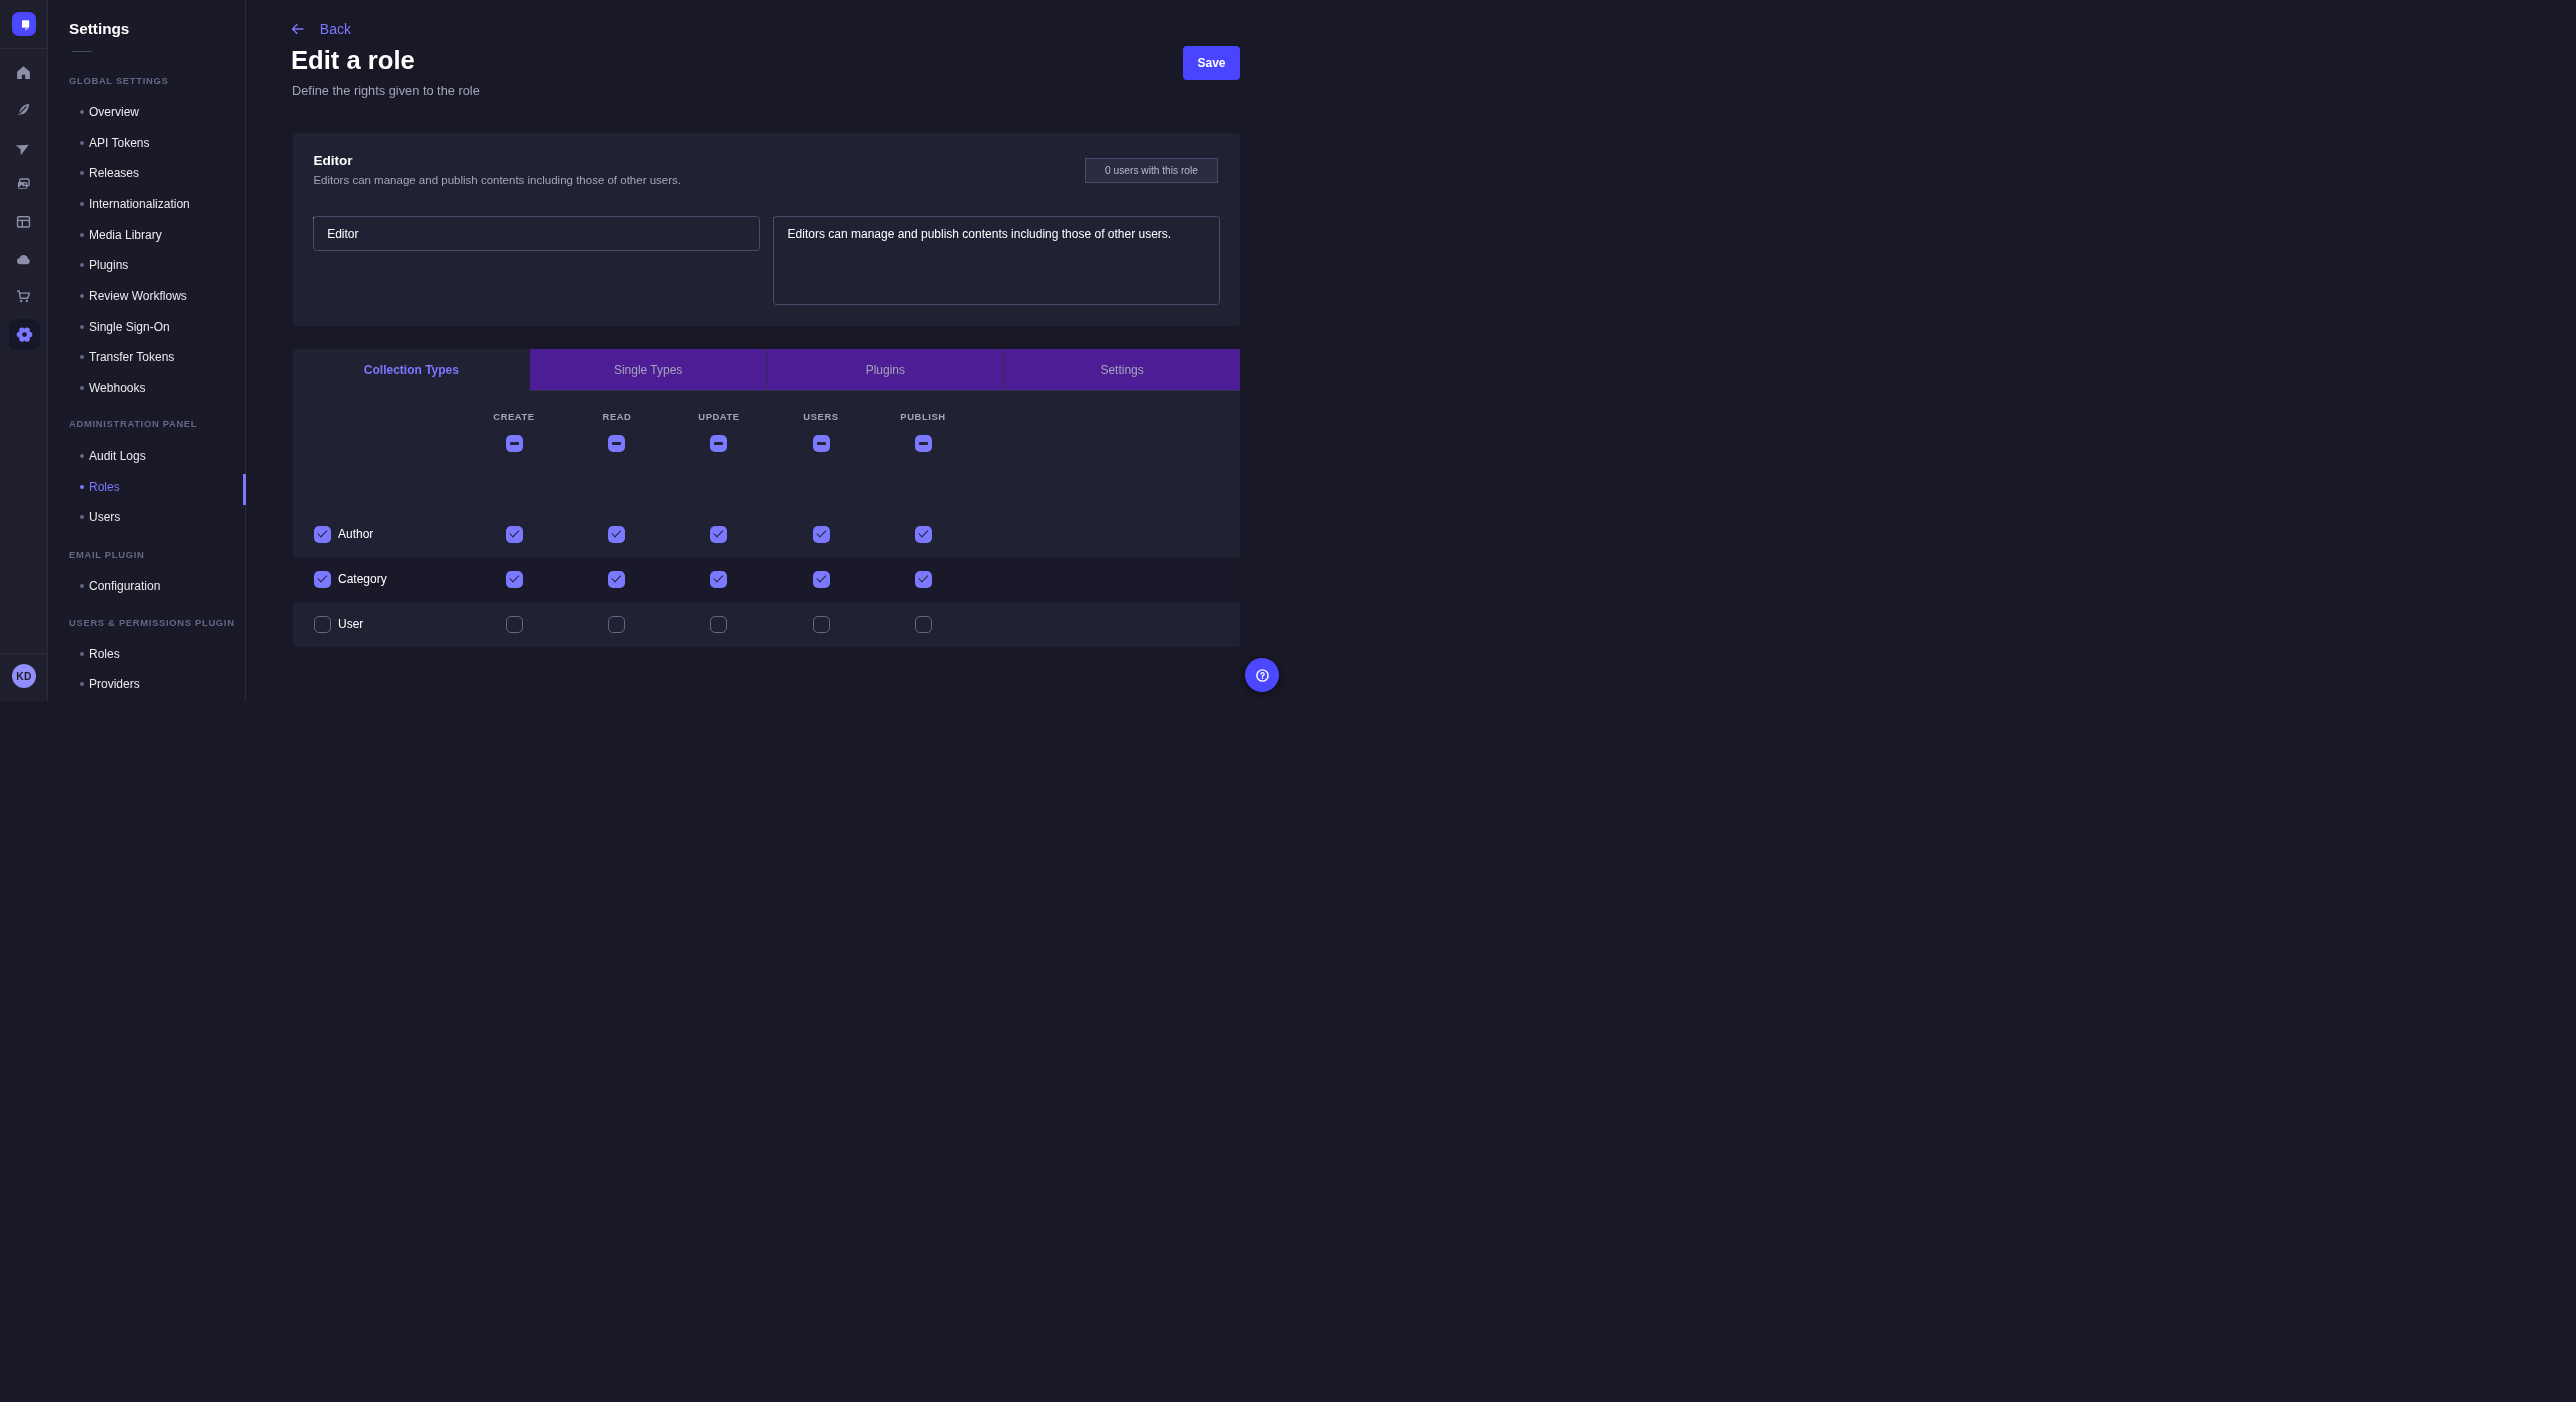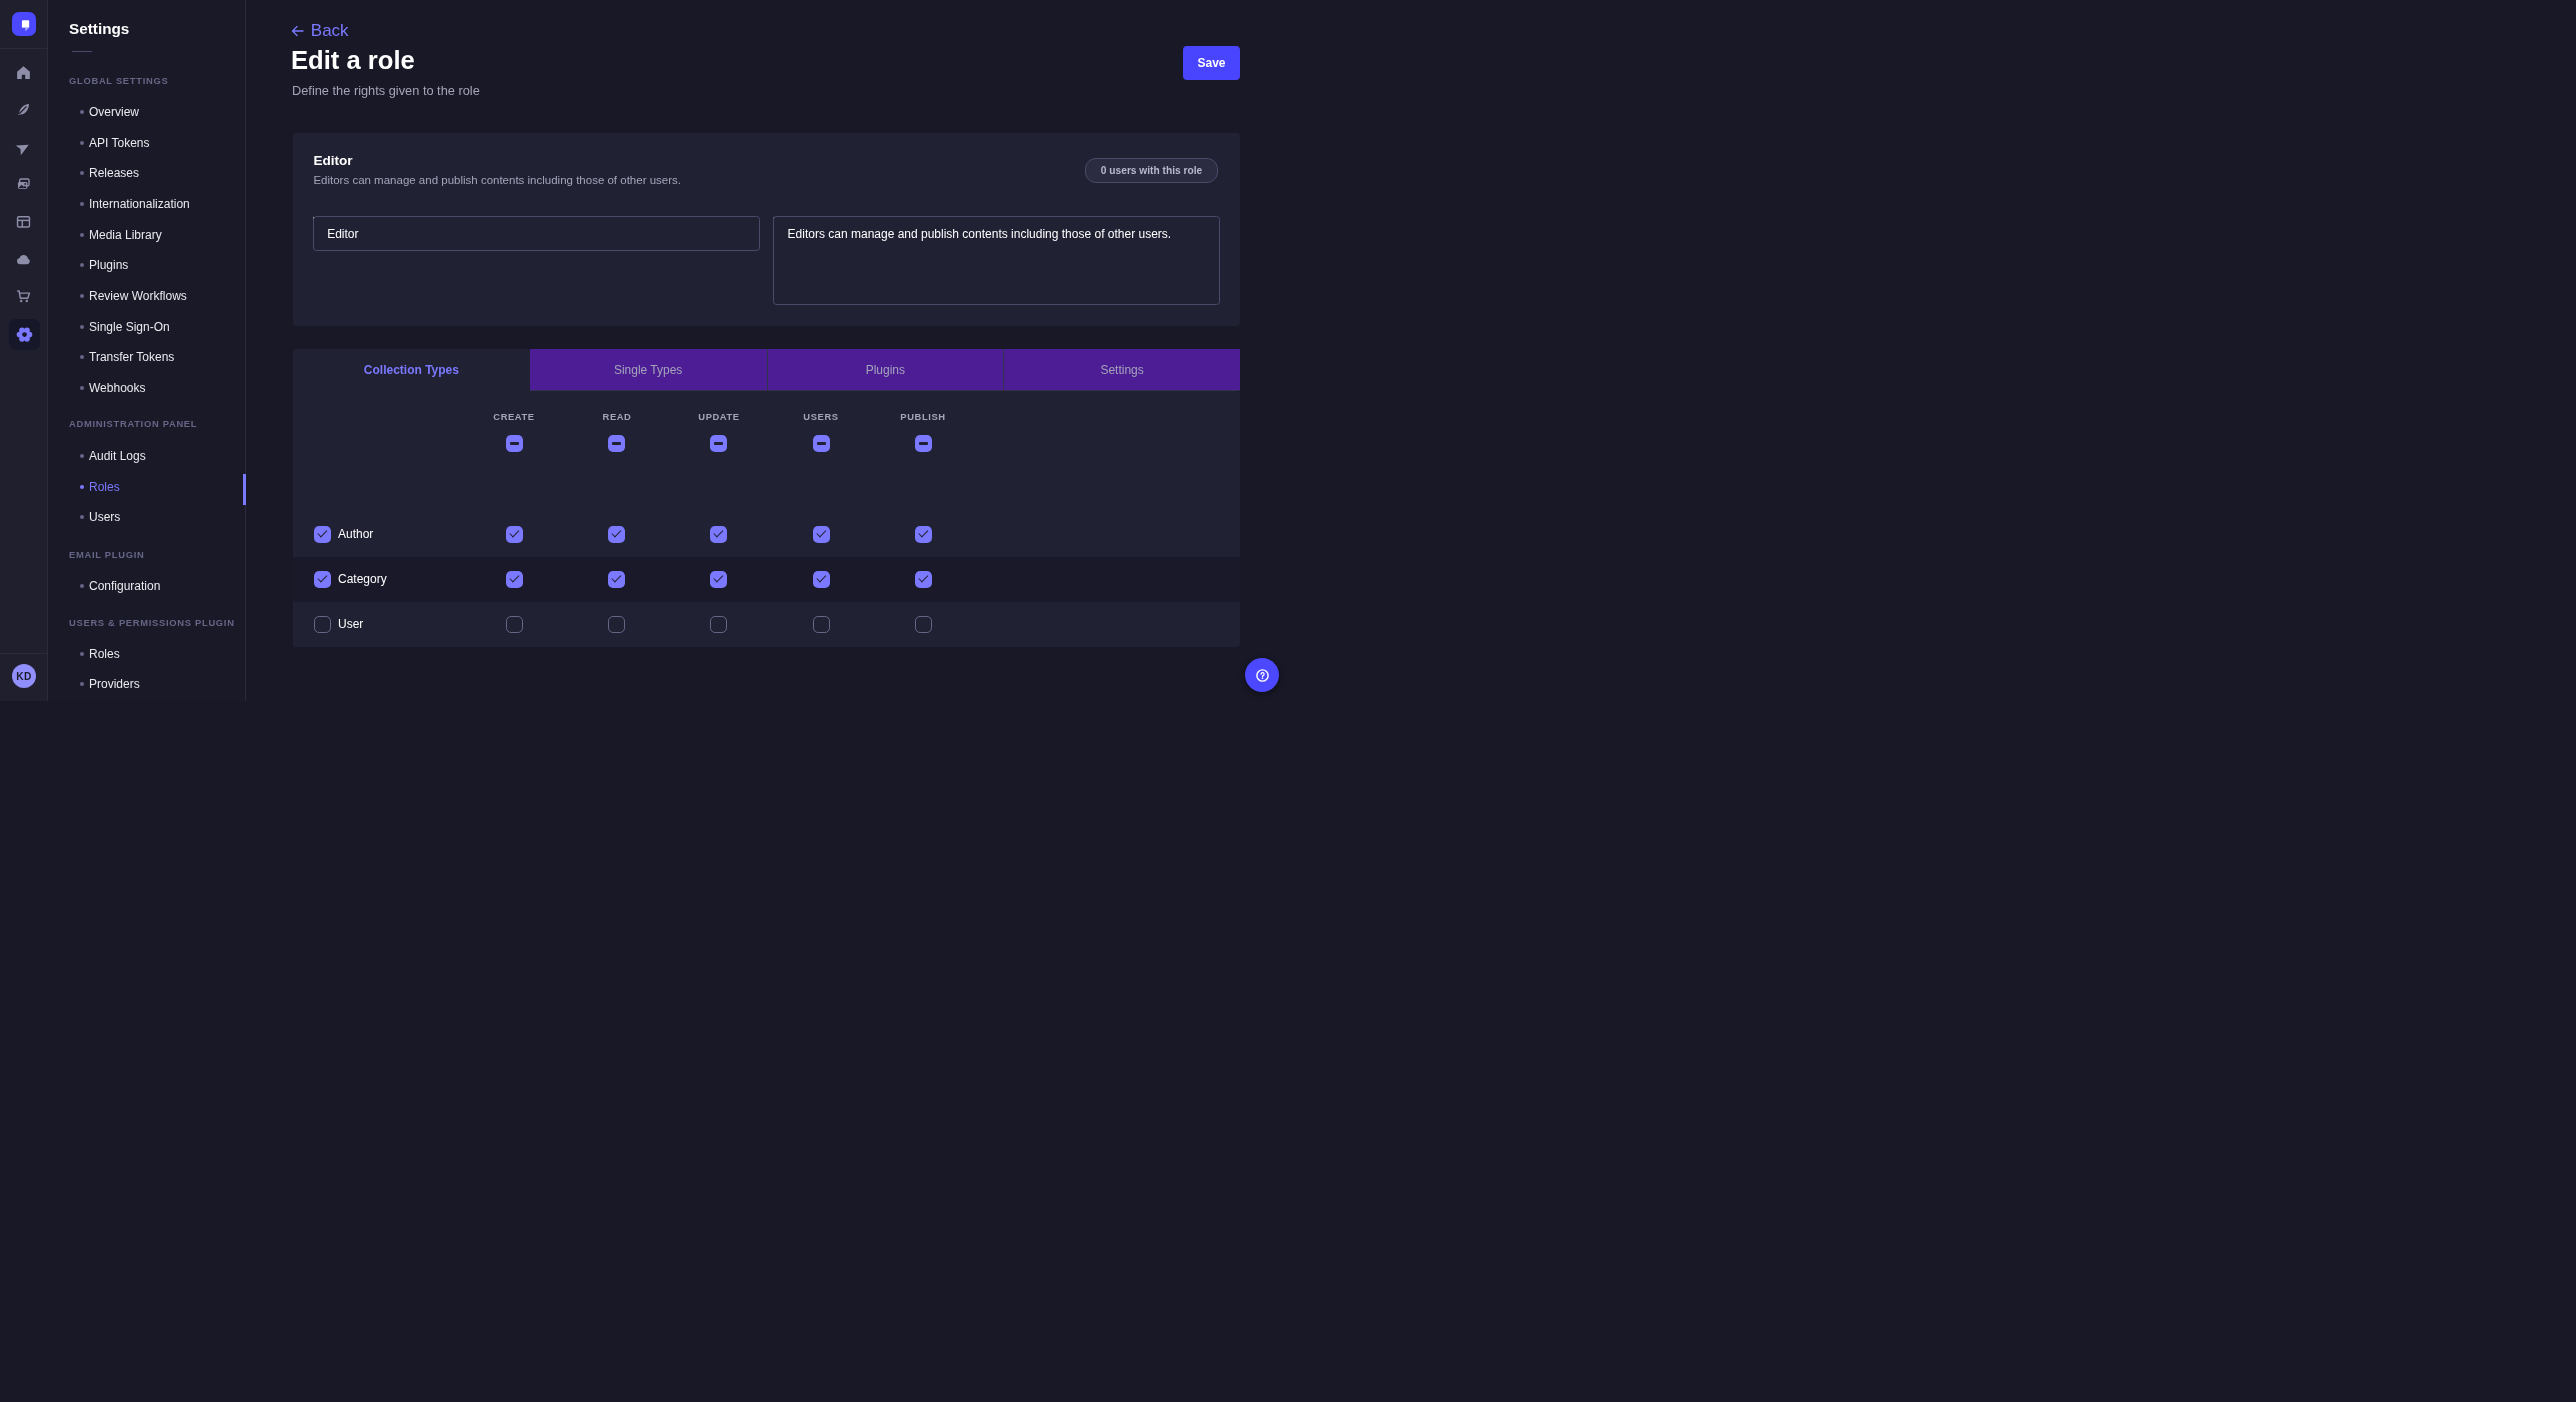--- a/index.html
+++ b/index.html
@@ -30,35 +30,35 @@
     letter-spacing:0.7px; }
   .nav-item { position:absolute; left:0; width:198px; height:17px; cursor:pointer; }
   .nav-item .dot { position:absolute; left:31.5px; top:6px; width:4.3px; height:4.3px; border-radius:50%;
     background:#666687; }
   .nav-item .lbl { position:absolute; left:41px; top:0.9px; font-size:12px; color:#eaeaef; }
   .nav-item.active .dot { background:#7b79ff; }
   .nav-item.active .lbl { color:#7b79ff; }
   .nav-indicator { position:absolute; left:195px; top:474px; width:2.6px; height:31px; background:#7b79ff; }
 
   
-  .back { position:absolute; left:291px; top:21px; display:flex; align-items:center; gap:7px;
-    color:#7b79ff; font-size:17px; cursor:pointer; }
+  .back { position:absolute; left:291px; top:21px; display:flex; align-items:center; gap:16px;
+    color:#7b79ff; font-size:14px; cursor:pointer; }
   .page-title { position:absolute; left:291px; top:46px; font-size:25.6px; font-weight:700; color:#fff; }
   .page-sub { position:absolute; left:292px; top:83px; font-size:12.8px; color:#a5a5ba; }
   .save-btn { position:absolute; left:1183px; top:46px; width:57px; height:34px; background:#4945ff;
     border:0.9px solid #4945ff; border-radius:3.4px; color:#fff; font-size:12px; font-weight:600;
     display:flex; align-items:center; justify-content:center; cursor:pointer; }
 
   
   .card { position:absolute; left:293px; top:133px; width:947px; height:193px; background:#212134;
     border-radius:3.4px; }
   .card-title { position:absolute; left:20.4px; top:20.4px; font-size:13.6px; font-weight:600; color:#fff; }
   .card-sub { position:absolute; left:20.4px; top:41px; font-size:11.5px; color:#a5a5ba; }
   .users-badge { position:absolute; left:792px; top:25px; width:133px; height:25px; background:#2b2b42;
-    border:0.9px solid #4a4a6a; border-radius:11px; color:#b8b8cf; font-size:10.2px; font-weight:700;
+    border:0.9px solid #4a4a6a; border-radius:0; color:#b8b8cf; font-size:10.2px; font-weight:400;
     display:flex; align-items:center; justify-content:center; cursor:default; }
   .field-label { position:absolute; top:66px; font-size:11px; font-weight:600; color:#fff;margin-top:16px; }
   .req { color:#ee5e52; }
   .text-input { position:absolute; left:19.6px; top:83px; width:447px; height:35px; background:#212134;
     border:0.9px solid #4a4a6a; border-radius:3.4px; color:#fff; font-size:12px; padding:0 13.6px;
     font-family:"Liberation Sans", sans-serif; outline:none; }
   .text-area { position:absolute; left:480px; top:83px; width:447px; height:89px; background:#212134;
     border:0.9px solid #4a4a6a; border-radius:3.4px; color:#fff; font-size:12px; padding:8.5px 13.6px;
     font-family:"Liberation Sans", sans-serif; resize:none; outline:none; line-height:1.45; }
 

